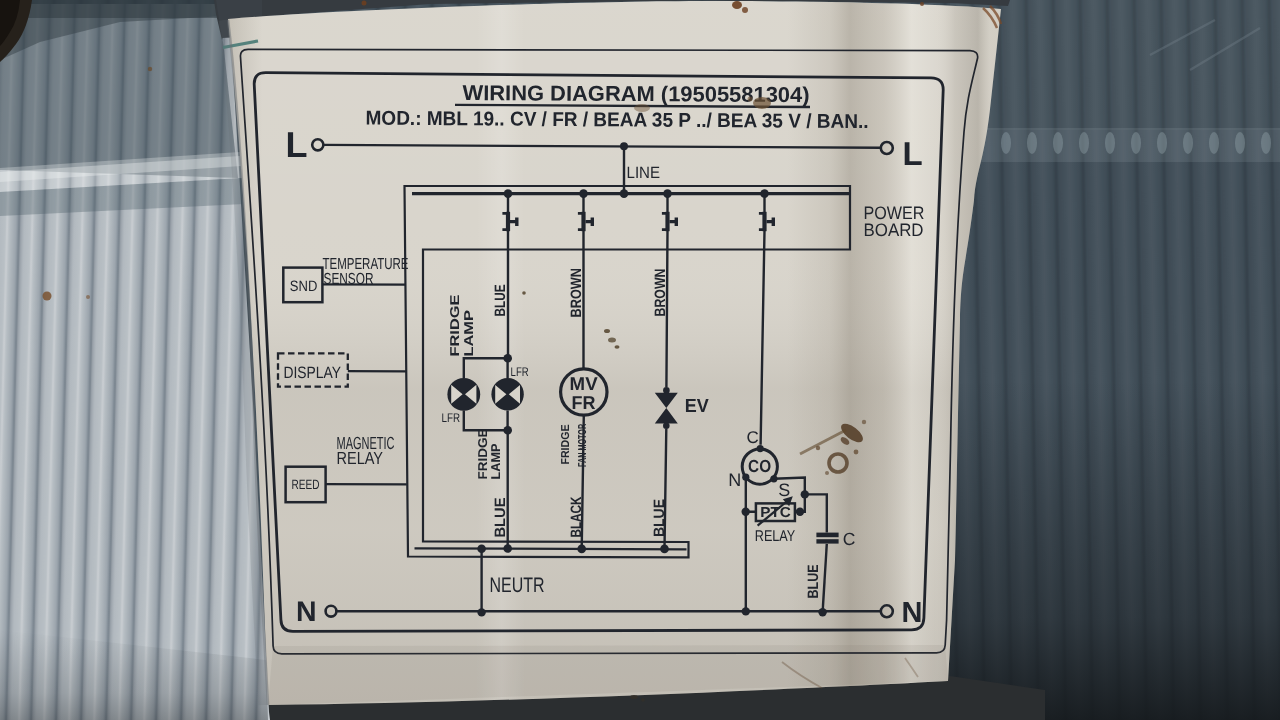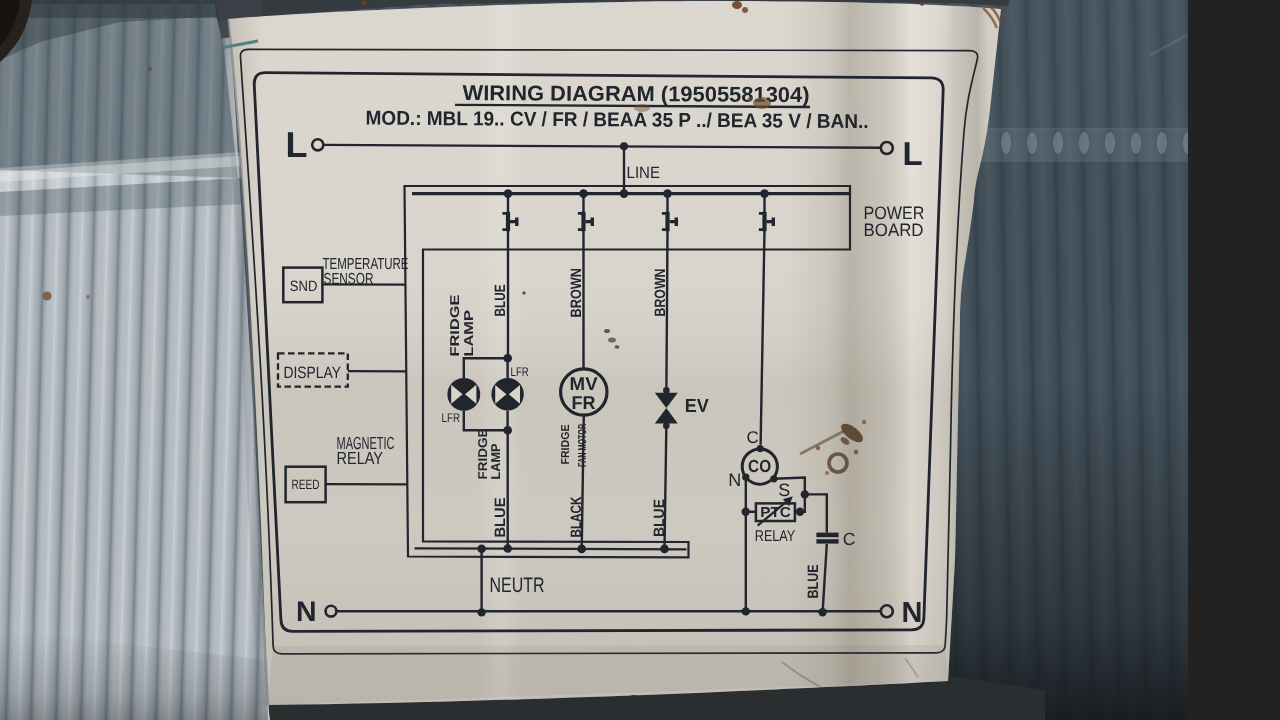--- a/index.html
+++ b/index.html
@@ -1,16 +1,16 @@
 <!DOCTYPE html>
 <html><head>
 <meta charset="utf-8">
 <style>
 html,body{margin:0;padding:0;background:#222;}
-#scene{width:1188px;height:720px;position:relative;overflow:hidden;font-family:"Liberation Sans",sans-serif;transform:translateZ(0);will-change:transform;}
+#scene{width:1280px;height:720px;position:relative;overflow:hidden;font-family:"Liberation Sans",sans-serif;transform:translateZ(0);will-change:transform;}
 text{font-family:"Liberation Sans",sans-serif;text-rendering:geometricPrecision;}
 svg{shape-rendering:geometricPrecision;}
 </style>
 </head>
 <body>
 <div id="scene">
 <svg width="1280" height="720" viewBox="0 0 1280 720" style="opacity:0.999">
 <defs>
 <linearGradient id="glL" x1="0" y1="0" x2="1" y2="0">
 <stop offset="0" stop-color="#75808a"></stop>

